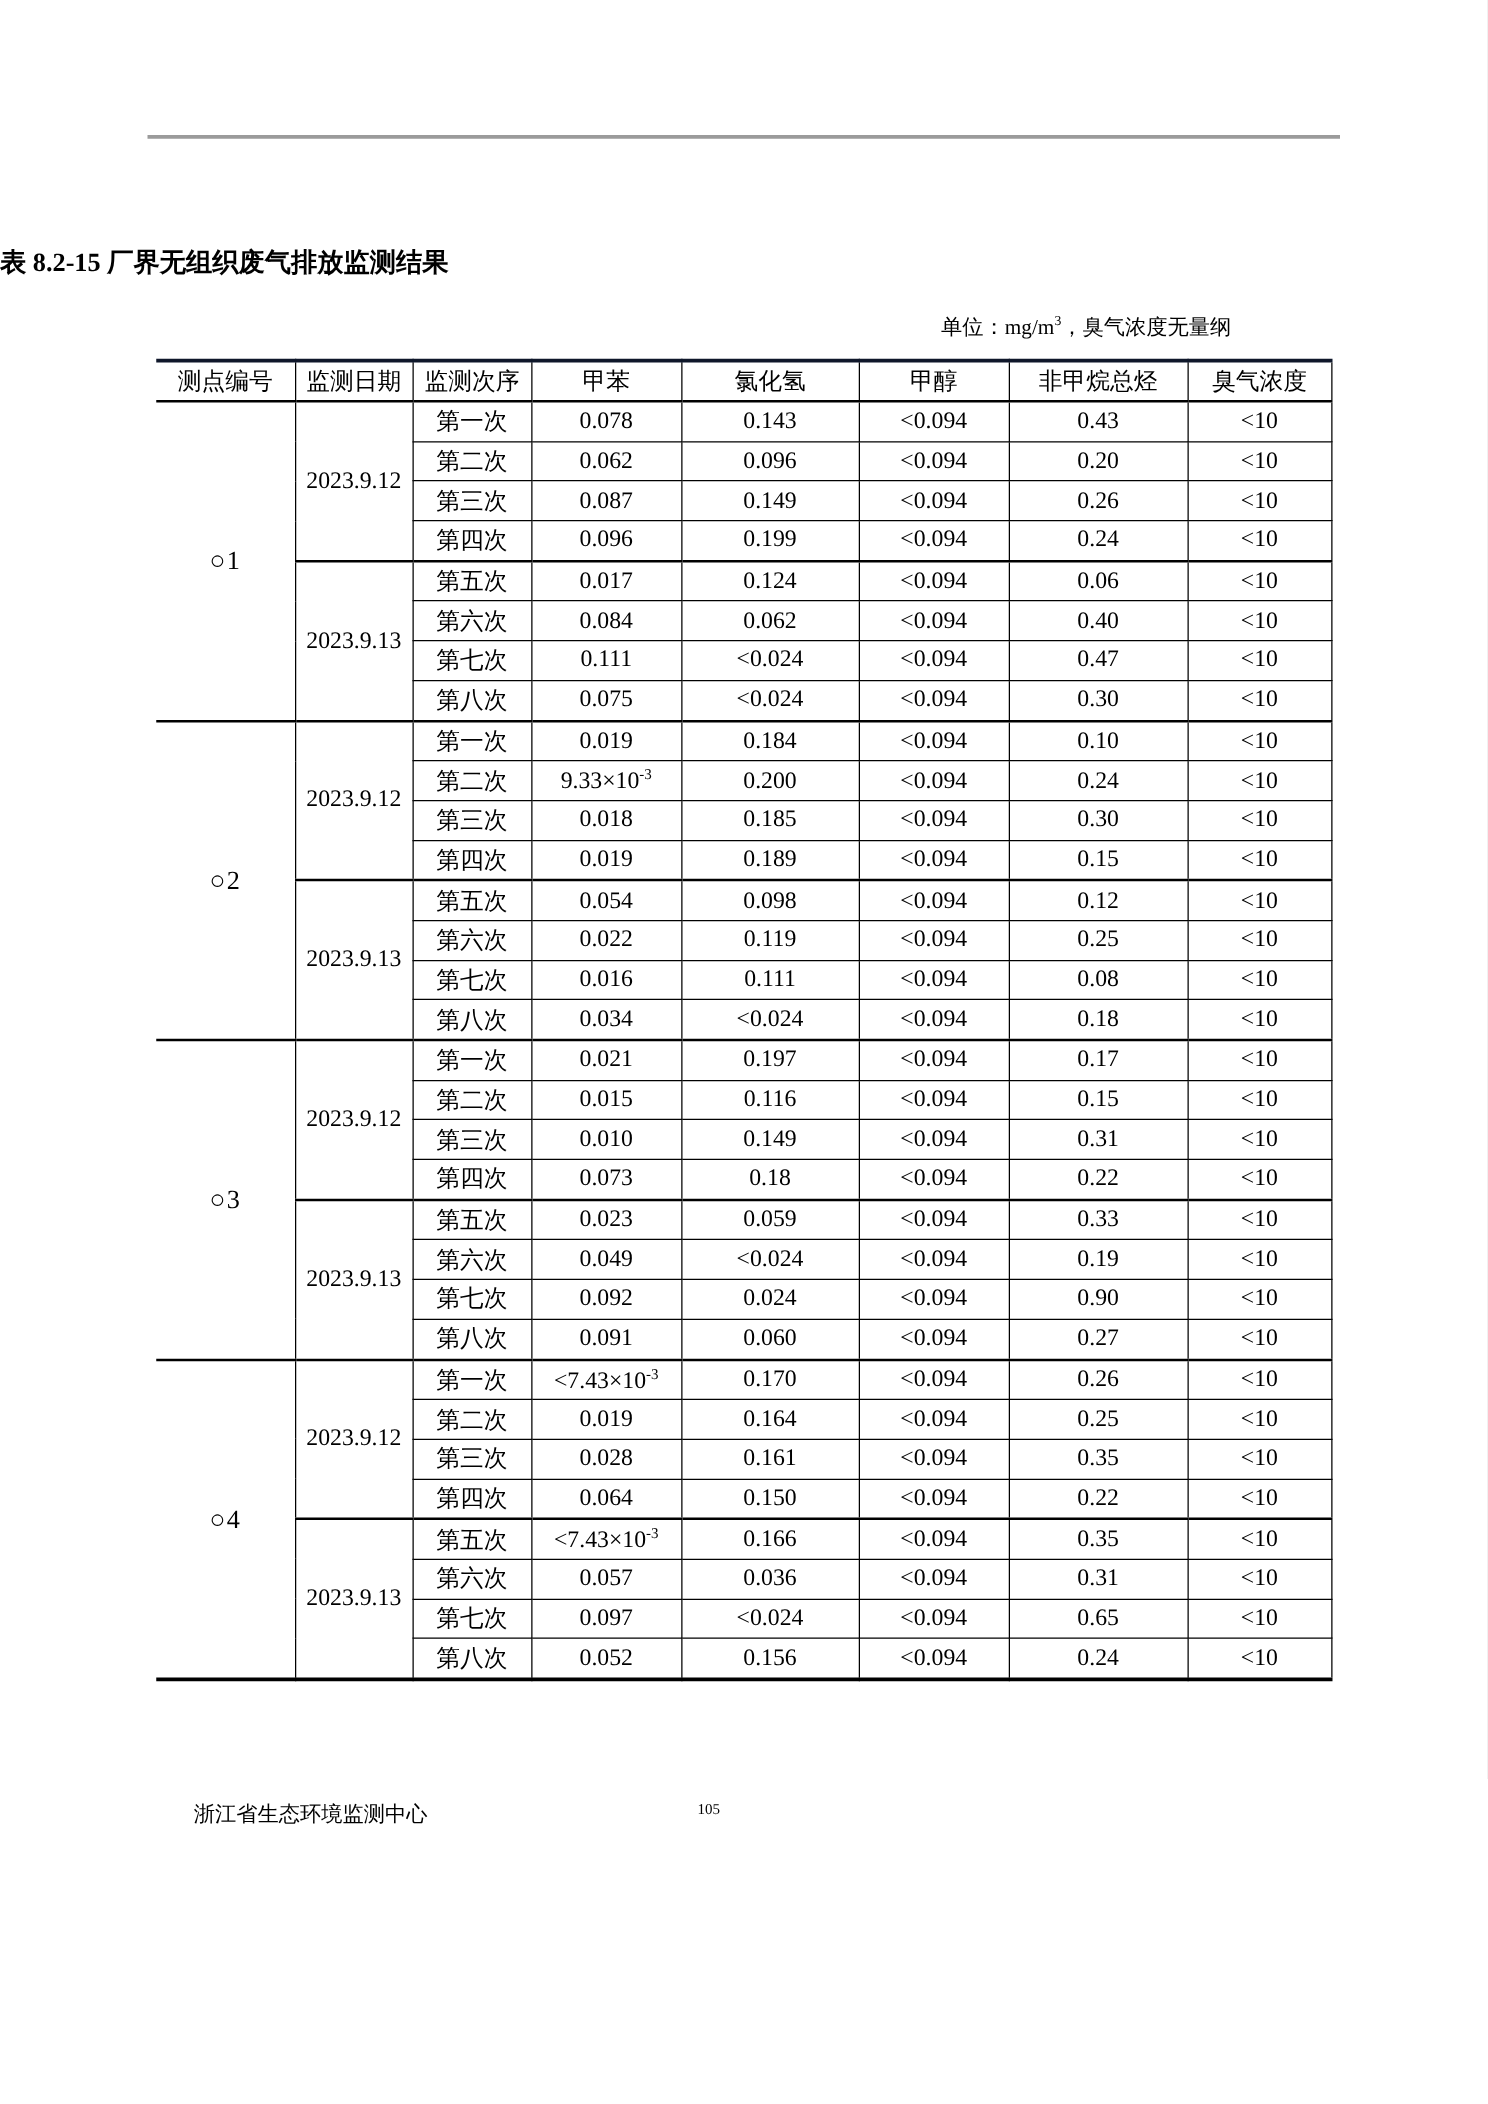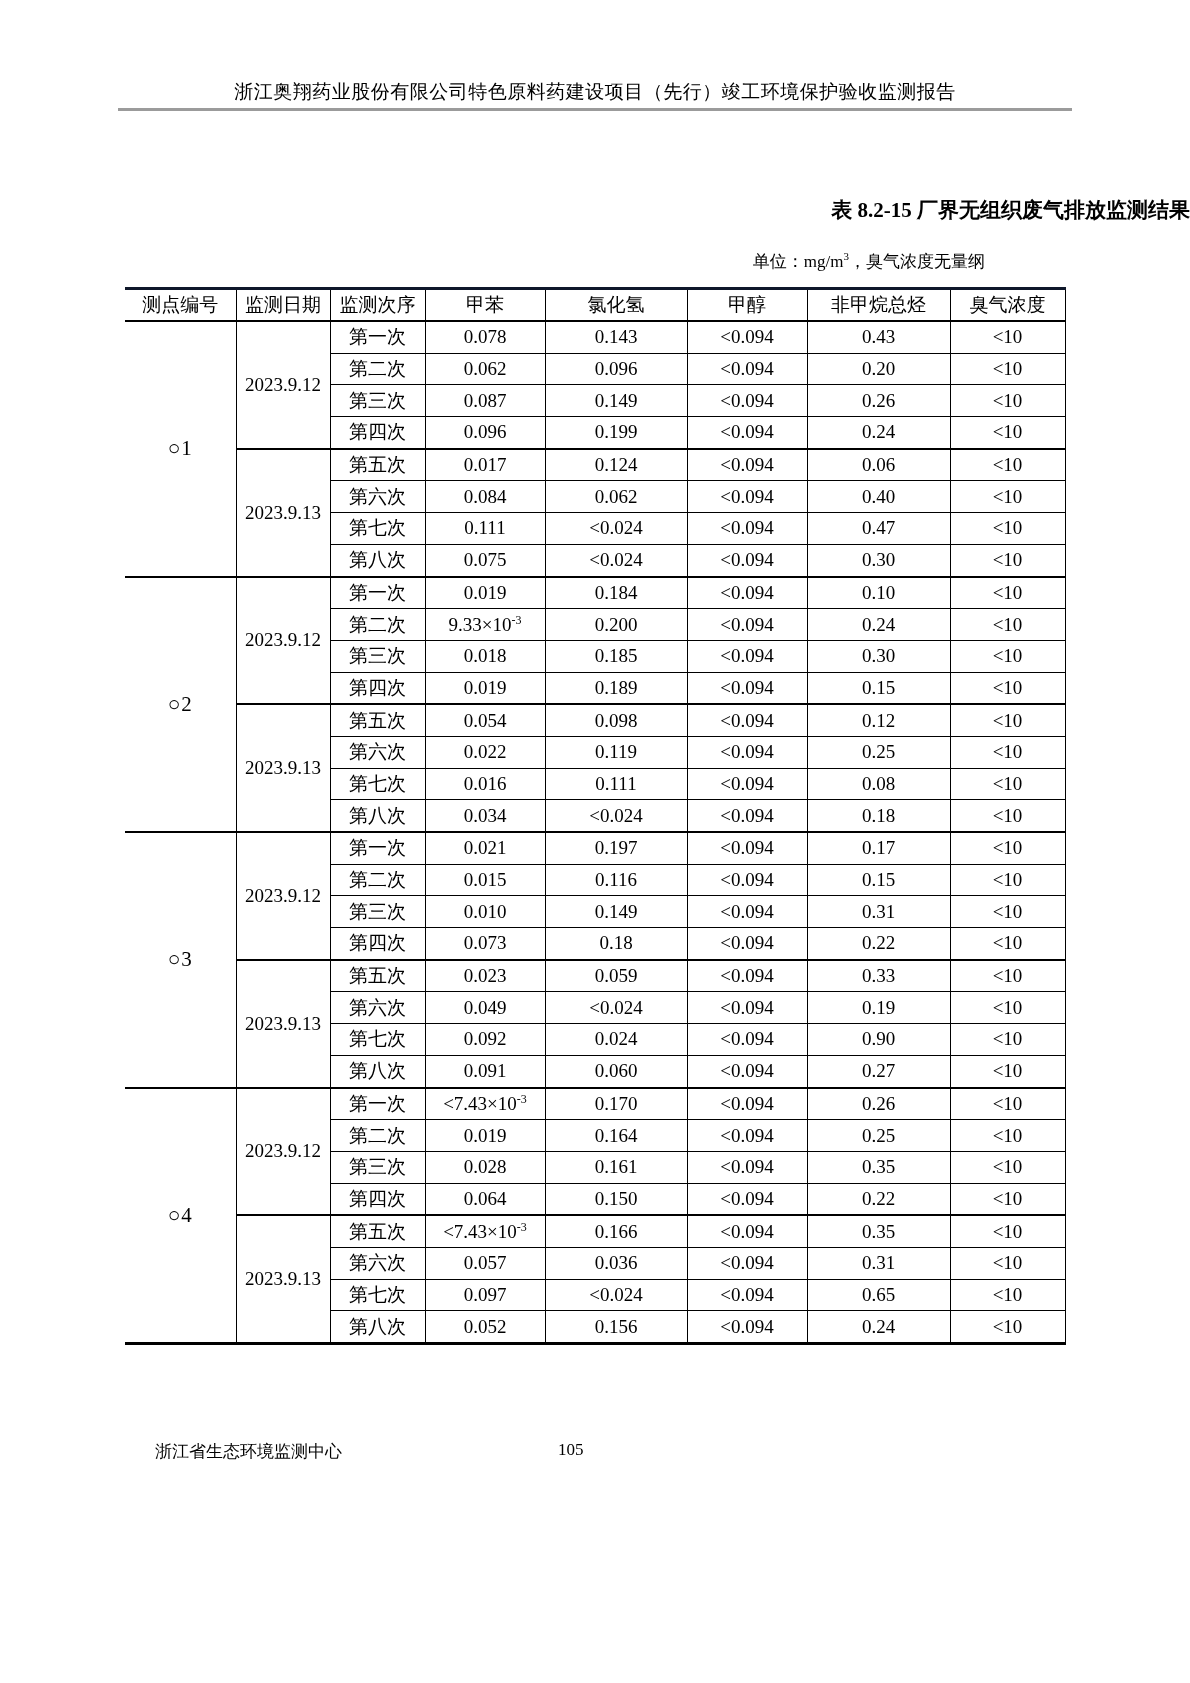--- a/index.html
+++ b/index.html
@@ -11,21 +11,21 @@
     position:absolute;top:79px;left:0;width:100%;text-align:center;
     font-size:19px;letter-spacing:0.5px;
   }
   .doc-header-rule{
     position:absolute;top:108px;left:118px;width:954px;height:3px;background:#9b9b9b;
   }
   .intro{
     position:absolute;top:144px;left:180px;margin:0;font-size:23px;
   }
   .table-title{
-    position:absolute;top:196px;left:0;width:100%;margin:0;text-align:right;
+    position:absolute;top:196px;left:0;width:100%;margin:0;text-align:left;
     font-size:21px;font-weight:bold;
   }
   .unit-note{
     position:absolute;top:250px;right:205px;font-size:17px;margin-left:12px;
   }
   .unit-note sup{font-size:11px;}
   table.monitoring{
     position:absolute;top:287px;left:125px;width:940px;
     border-collapse:collapse;table-layout:fixed;
     border-top:3px solid #0f172a;border-bottom:3px solid #000;
@@ -37,28 +37,27 @@
   table.monitoring td{
     border:1px solid #000;height:30.7px;padding:0;
     font-size:19px;text-align:center;vertical-align:middle;
   }
   table.monitoring td sup{font-size:12px;}
   .no-left{border-left:none !important;}
   tr.group-start td{border-top:2px solid #000;margin-left:10px;}
   tr.date-start td{border-top:2px solid #000;margin-top:36px;}
   .col-point-cell{font-size:21px !important;letter-spacing:1px;}
   .footer-org{position:absolute;top:1440px;left:155px;font-size:17px;}
-  .page-number{position:absolute;top:1440px;left:558px;font-size:17px;}
+  .page-number{position:absolute;top:1440px;left:558px;font-size:12px;}
 </style>
 </head>
 <body>
 
 <div class="page">
 
-  <div class="doc-header-text">浙江奥翔药业股份有限公司特色原料药建设项目（先行）竣工环境保护验收监测报告</div>
   <div class="doc-header-rule"></div>
 
 
   <h2 class="table-title">表 8.2-15 厂界无组织废气排放监测结果</h2>
 
   <div class="unit-note"><span>单位：mg/m</span><sup>3</sup><span>，臭气浓度无量纲</span></div>
 
   <table class="monitoring">
     <colgroup>
       <col style="width:111px">

